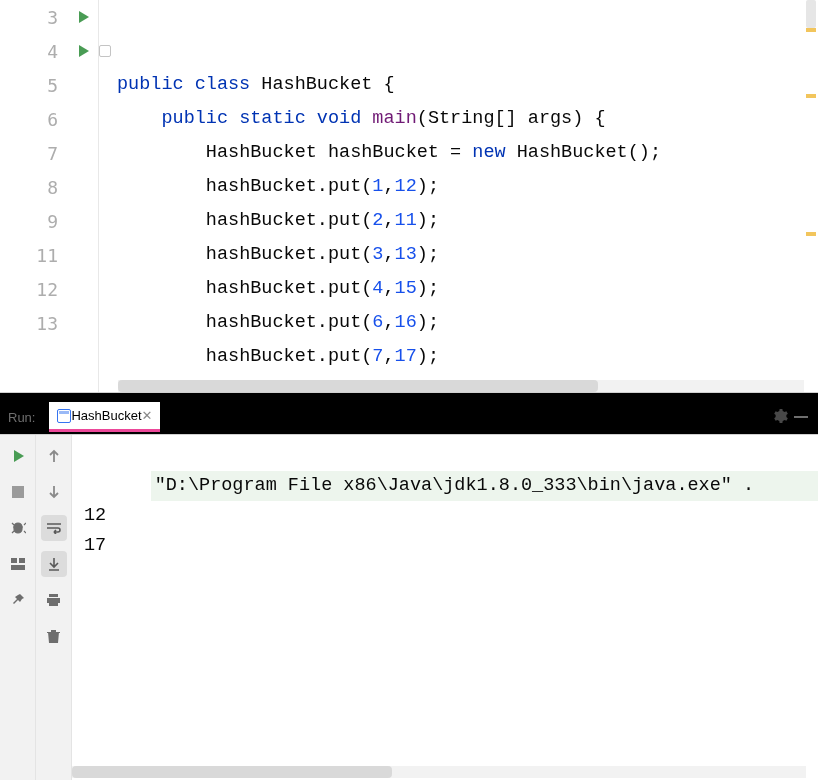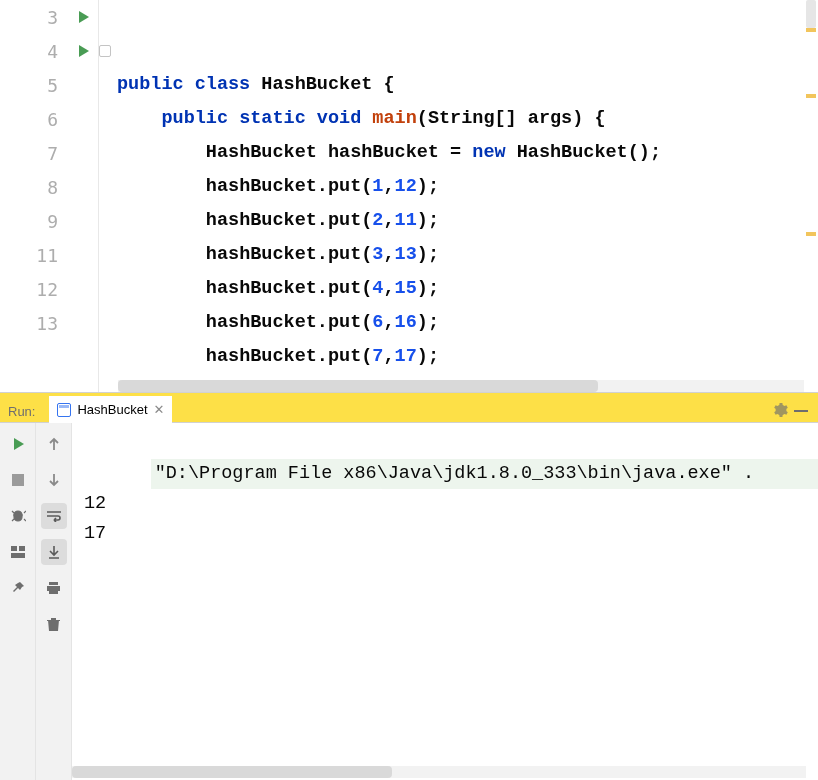--- a/index.html
+++ b/index.html
@@ -56,25 +56,24 @@
   }
   .code-area {
     flex: 1;
     font-family: 'Consolas', 'Courier New', monospace;
     font-size: 18.5px;
     line-height: 34px;
     padding-left: 18px;
     position: relative;
     overflow: hidden;
     white-space: pre;
-    font-weight: bold;
   }
   .code-line { height: 34px; }
   .kw { color: #0033b3; }
-  .mname { color: #c2410c; }
+  .mname { color: #701a75; }
   .num { color: #1750eb; }
   .ital { color: #871094; font-style: italic; }
   .txt { color: #080808; }
   .right-strip {
     position: absolute;
     right: 0; top: 0;
     width: 14px;
     height: 100%;
     background: #fff;
   }
@@ -109,36 +108,35 @@
   }
   .panel-divider { height: 1px; background: #d1d1d1; }
 
   .run-panel {
     flex: 1;
     display: flex;
     flex-direction: column;
     background: #f2f2f2;
   }
   .run-header {
-    height: 30px;
+    height: 42px;
     display: flex;
     align-items: center;
     padding: 7px 10px 0 8px;
-    background: #fde047;
+    background: #000000;
     border-bottom: 1px solid #d1d1d1;
     gap: 6px;
   }
   .run-label { color: #6e6e6e; font-size: 13px; margin-right: 8px; }
   .run-tab {
     display: flex;
     align-items: center;
-    gap: 6px;
     height: 30px;
     padding: 0 8px;
-    border-bottom: 3px solid #14532d;
+    border-bottom: 3px solid #ec4899;
     background: #fff;
   }
   .run-tab-icon {
     width: 14px; height: 14px;
     border: 1px solid #3574f0;
     border-radius: 2px;
     position: relative;
   }
   .run-tab-icon::after {
     content: '';

